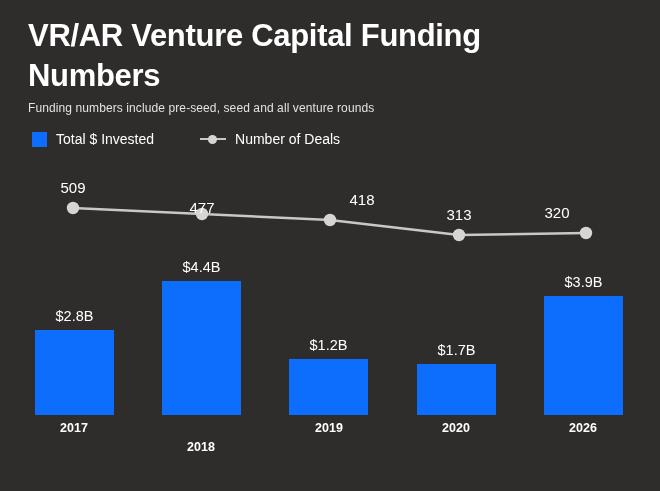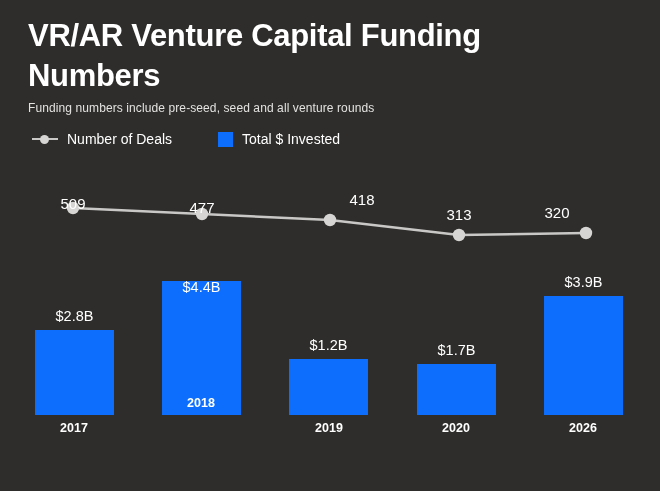--- a/index.html
+++ b/index.html
@@ -159,26 +159,26 @@
 
 <div id="page">
 
   <div class="header">
     <h1 class="chart-title">VR/AR Venture Capital Funding Numbers</h1>
     <p class="chart-subtitle">Funding numbers include pre-seed, seed and all venture rounds</p>
   </div>
 
   <div class="legend">
     <div class="legend-item">
+      <span class="legend-swatch-bar"></span>
+      <span class="legend-label">Total $ Invested</span>
+    </div>
+    <div class="legend-item">
       <span class="legend-swatch-line"></span>
       <span class="legend-label">Number of Deals</span>
-    </div>
-    <div class="legend-item">
-      <span class="legend-swatch-bar"></span>
-      <span class="legend-label">Total $ Invested</span>
     </div>
   </div>
 
   <div class="plot">
     <svg class="line-layer" viewBox="0 0 660 491">
       <polyline id="deals-line" fill="none" stroke="#c9c8c6" stroke-width="2.6" stroke-linejoin="round" stroke-linecap="round" points="73,208 202,214 330,220 459,235 586,233"></polyline>
       <g id="deals-markers">
           <circle cx="73" cy="208" r="6.2" fill="#d6d5d3"></circle>
           <circle cx="202" cy="214" r="6.2" fill="#d6d5d3"></circle>
           <circle cx="330" cy="220" r="6.2" fill="#d6d5d3"></circle>
@@ -188,35 +188,35 @@
     </svg>
     <div id="bars-layer">
         <div class="bar" style="left: 35px; top: 330px; width: 79px; height: 85px; background: rgb(13, 110, 253);"></div>
         <div class="bar" style="left: 162px; top: 281px; width: 79px; height: 134px; background: rgb(13, 110, 253);"></div>
         <div class="bar" style="left: 289px; top: 359px; width: 79px; height: 56px; background: rgb(13, 110, 253);"></div>
         <div class="bar" style="left: 417px; top: 364px; width: 79px; height: 51px; background: rgb(13, 110, 253);"></div>
         <div class="bar" style="left: 544px; top: 296px; width: 79px; height: 119px; background: rgb(13, 110, 253);"></div>
       </div>
     <div id="bar-labels-layer">
         <div class="bar-value-label" style="left: 74.5px; top: 324px;">$2.8B</div>
-        <div class="bar-value-label" style="left: 201.5px; top: 275px; margin-top: 20px;">$4.4B</div>
+        <div class="bar-value-label" style="left: 201.5px; top: 275px;">$4.4B</div>
         <div class="bar-value-label" style="left: 328.5px; top: 353px;">$1.2B</div>
         <div class="bar-value-label" style="left: 456.5px; top: 358px;">$1.7B</div>
         <div class="bar-value-label" style="left: 583.5px; top: 290px;">$3.9B</div>
       </div>
     <div id="point-labels-layer">
-        <div class="line-point-label" style="left: 73px; top: 196px; margin-top: 16px;">509</div>
+        <div class="line-point-label" style="left: 73px; top: 196px;">509</div>
         <div class="line-point-label" style="left: 202px; top: 216px;">477</div>
         <div class="line-point-label" style="left: 330px; top: 208px; margin-left: 32px;">418</div>
         <div class="line-point-label" style="left: 459px; top: 223px;">313</div>
         <div class="line-point-label" style="left: 557px; top: 221px;">320</div>
       </div>
     <div id="ticks-layer">
         <div class="x-tick-label" style="left: 74px; top: 421px;">2017</div>
-        <div class="x-tick-label" style="left: 201px; top: 396px;">2018</div>
+        <div class="x-tick-label" style="left: 201px; top: 440px;">2018</div>
         <div class="x-tick-label" style="left: 329px; top: 421px;">2019</div>
         <div class="x-tick-label" style="left: 456px; top: 421px;">2020</div>
         <div class="x-tick-label" style="left: 583px; top: 421px;">2026</div>
       </div>
   </div>
 
 
 </div>
 
 </body></html>

